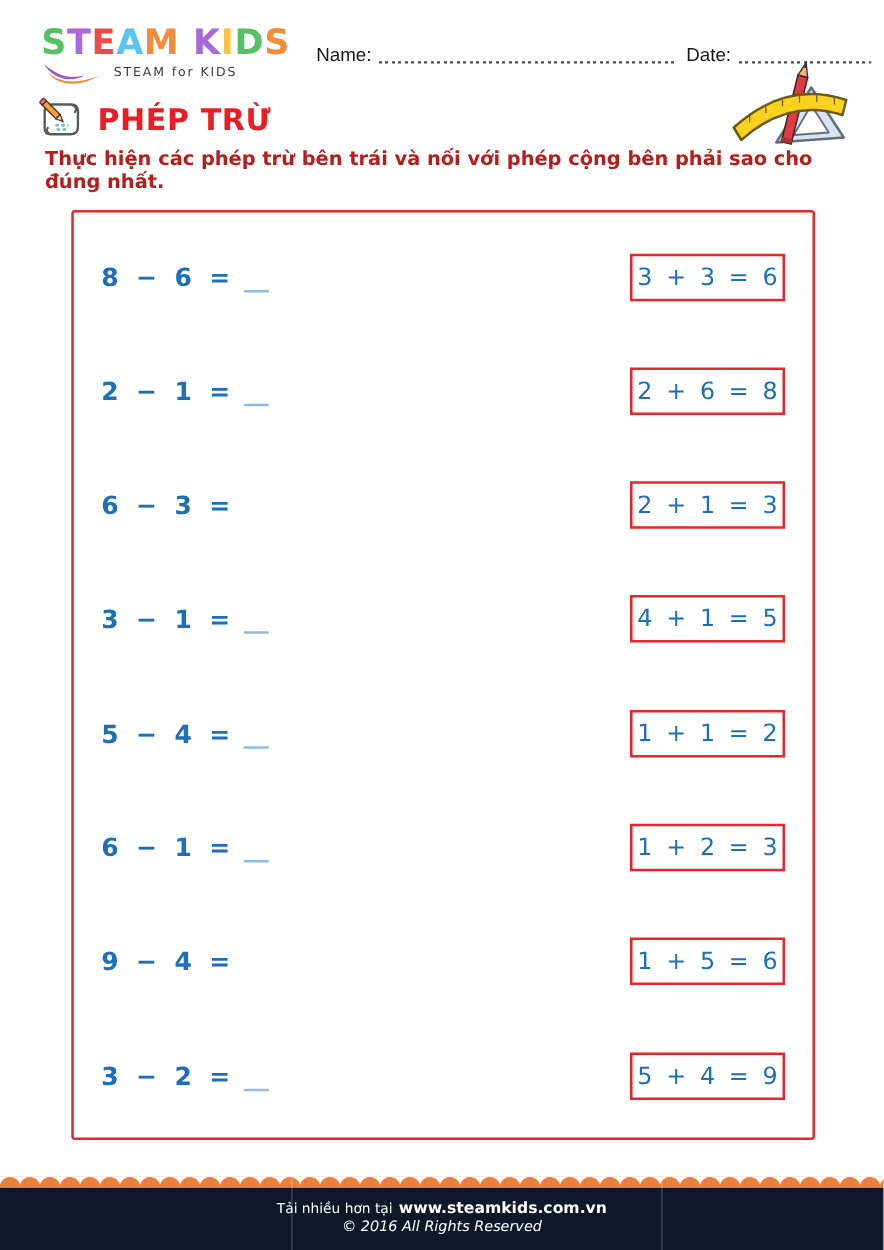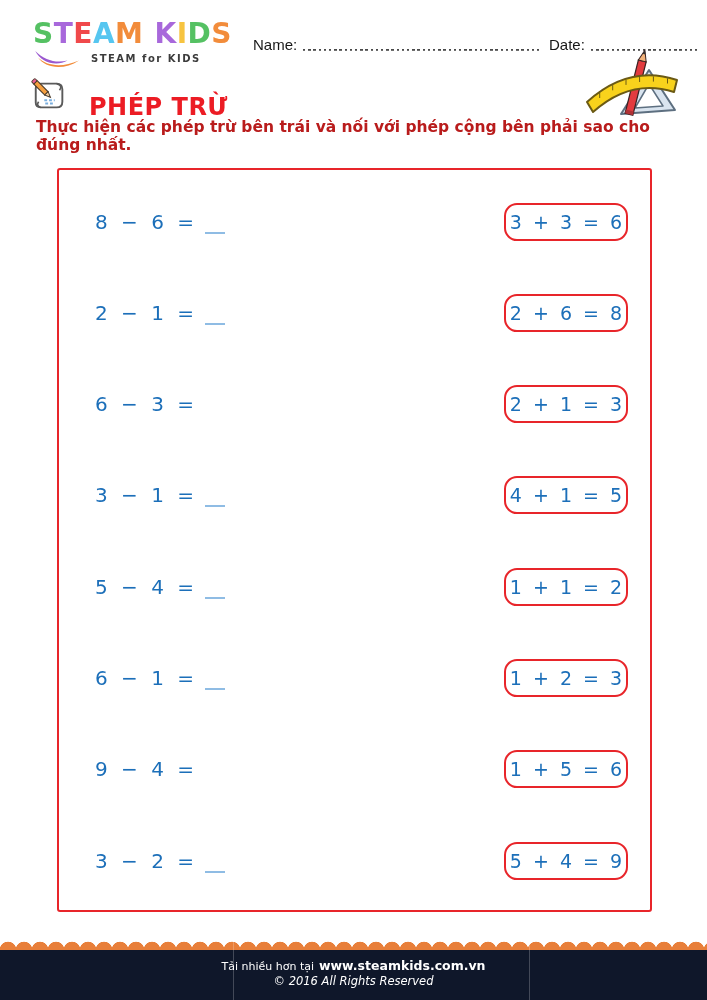--- a/index.html
+++ b/index.html
@@ -4,58 +4,58 @@
 <style>
   html,body{margin:0;padding:0;background:#fff;}
   .page{position:relative;width:707px;height:1000px;background:#ffffff;overflow:hidden;
         font-family:"DejaVu Sans","Liberation Sans",sans-serif;}
 
   
   .logo{position:absolute;left:33px;top:20px;}
   .logo-word{font-weight:800;font-size:28px;line-height:1;letter-spacing:.5px;display:flex;}
   .logo-word span:nth-child(6){margin-left:11px;}
   .logo-sub{display:flex;align-items:center;margin-top:1px;}
-  .tagline{font-weight:bold;font-size:10px;letter-spacing:1.5px;color:#3c3c3c;margin-left:6px;}
+  .tagline{font-weight:normal;font-size:10px;letter-spacing:1.5px;color:#3c3c3c;margin-left:6px;}
 
   .name-field,.date-field{position:absolute;top:36px;display:flex;align-items:flex-end;}
   .name-field{left:253px;}
   .date-field{left:549px;}
   .field-label{font-size:15px;color:#171717;font-family:"Liberation Sans",sans-serif;}
   .dotline{height:13px;margin-left:6px;margin-bottom:2px;
            background:repeating-linear-gradient(90deg,#4a4a4a 0 2.5px,transparent 2.5px 5.2px);
            background-position:0 100%;background-size:100% 1.8px;background-repeat:no-repeat;}
   .dotline.name{width:238px;}
   .dotline.date{width:106px;}
 
   
   .title-icon{position:absolute;left:29px;top:76px;}
-  .page-title{position:absolute;left:78px;top:82px;margin:11px;font-size:24px;font-weight:bold;
+  .page-title{position:absolute;left:78px;top:82px;margin:0;font-size:24px;font-weight:bold;
               color:#ec1c24;letter-spacing:.5px;}
   .corner-art{position:absolute;left:583px;top:48px;}
   .instruction{position:absolute;left:36px;top:118px;width:660px;margin:0;
                font-size:15.5px;font-weight:bold;color:#b91c1c;}
 
   
   .box{position:absolute;left:57px;top:168px;width:591px;height:740px;
        border:2px solid #e8252a;border-radius:3px;}
   .row{position:absolute;left:0;right:0;height:40px;}
   .row:nth-child(1){top:32px;}
   .row:nth-child(2){top:123px;}
   .row:nth-child(3){top:214px;}
   .row:nth-child(4){top:305px;}
   .row:nth-child(5){top:397px;}
   .row:nth-child(6){top:488px;}
   .row:nth-child(7){top:579px;}
   .row:nth-child(8){top:671px;}
-  .left-wrap{position:absolute;left:36px;top:0;height:40px;display:flex;}
+  .left-wrap{position:absolute;left:22px;top:0;height:40px;display:flex;font-weight:bold;}
   .expr{line-height:40px;font-size:20px;color:#1c6fb9;white-space:pre;word-spacing:7px;}
   .blank{width:20px;height:0;border-bottom:2.5px solid #8fbce4;margin-left:11px;
          align-self:flex-end;margin-bottom:8px;}
   .ansbox{position:absolute;right:22px;top:1px;width:120px;height:34px;
-          border:2px solid #e8252a;border-radius:13px;display:flex;align-items:center;
+          border:2px solid #e8252a;border-radius:0;display:flex;align-items:center;
           justify-content:center;margin-left:37px;}
   .ansbox span{font-size:19px;color:#1c6fb9;white-space:pre;word-spacing:5px;}
 
   
   .footer{position:absolute;left:0;right:0;bottom:0;height:50px;background:#0f172a;color:#fff;
           text-align:center;}
   .scallops{position:absolute;left:0;right:0;top:-9px;height:9px;
             background-image:radial-gradient(circle at 8px 9px,#e87f3a 8px,transparent 8.6px);
             background-size:16px 9px;background-repeat:repeat-x;}
   .fline1{margin-top:7px;line-height:15px;}

